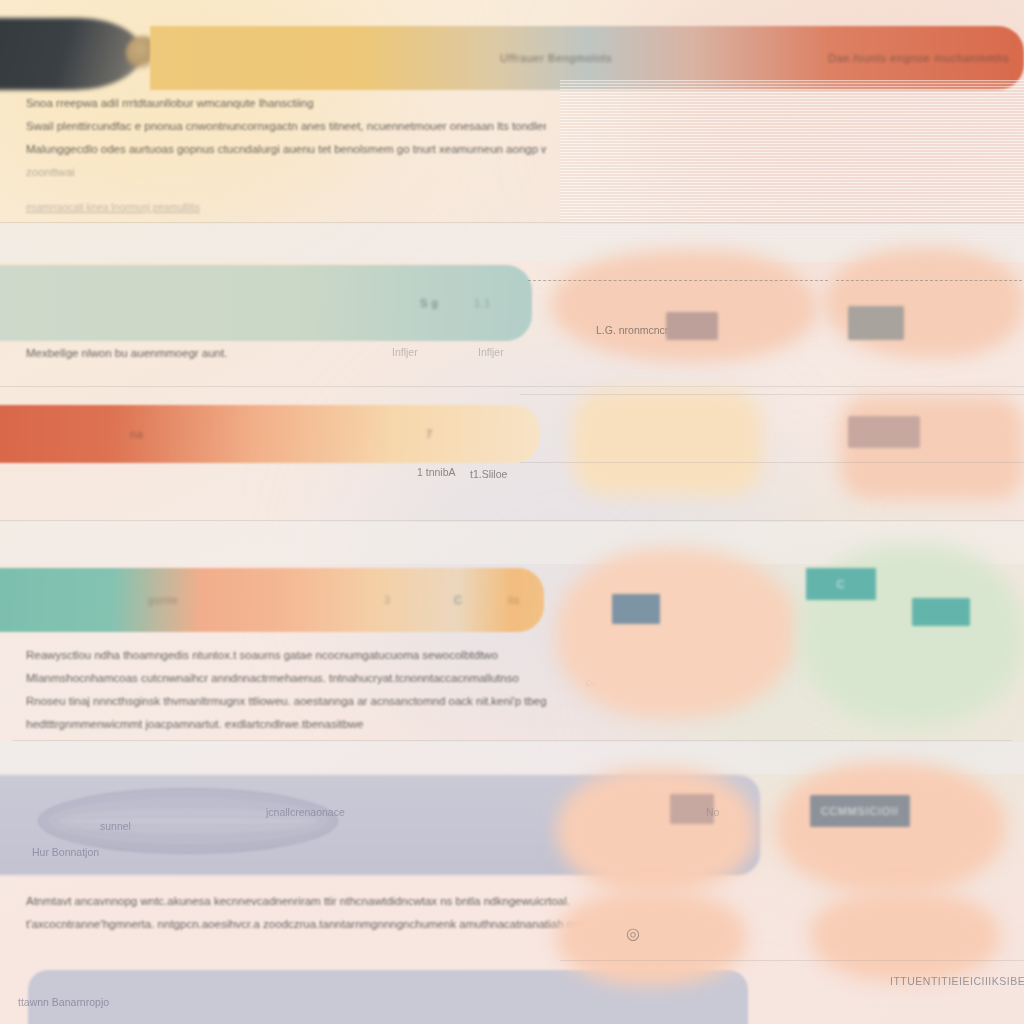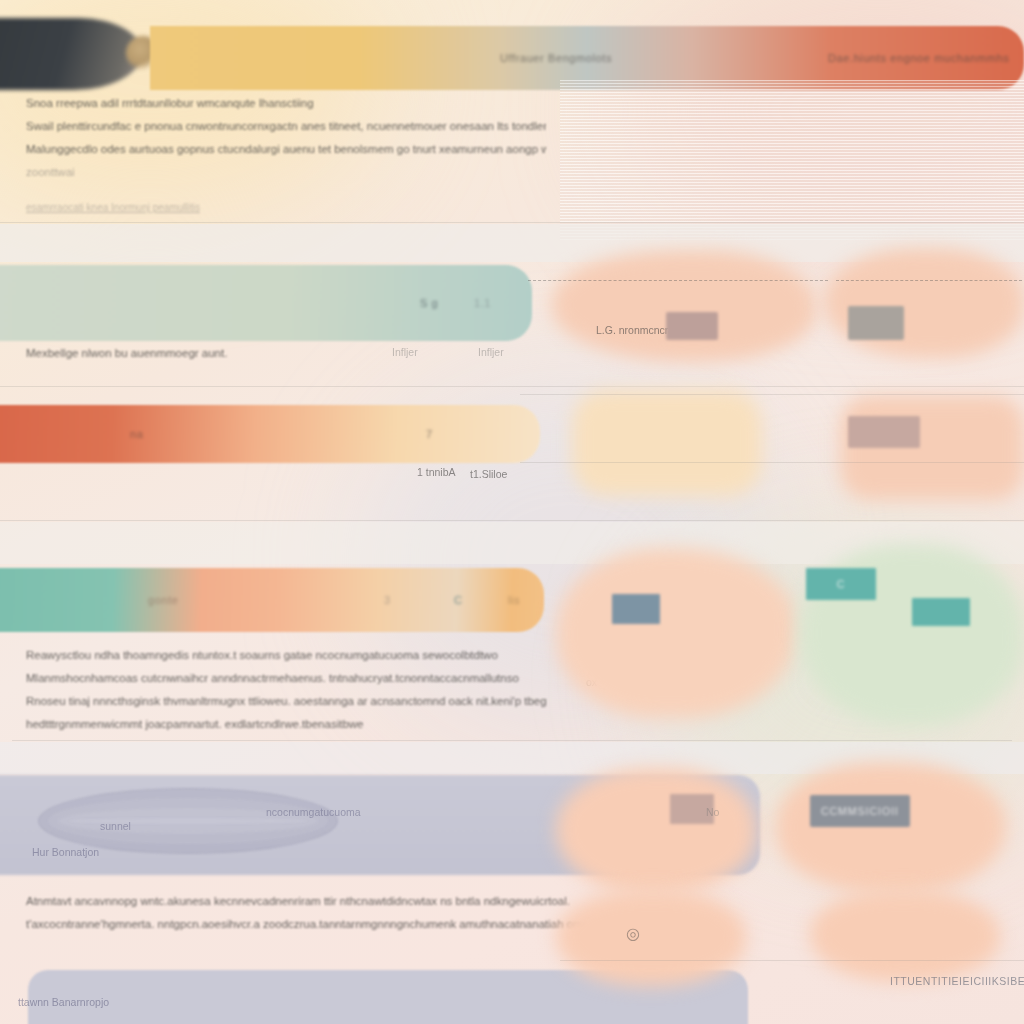--- a/index.html
+++ b/index.html
@@ -267,21 +267,21 @@
   <span class="microlabel faint" style="left:890px; top:676px;">lsufhell</span>
   <span class="microlabel faint" style="left:958px; top:676px;">sta</span>
 
   <div class="hairline" style="left:12px; top:740px; width:1000px;"></div>
   <div class="strip" style="top:742px; height:32px; background:rgba(238,236,238,0.6);"></div>
 
   <div id="purple-panel"></div>
   <div id="purple-panel-swirl"></div>
 
   <span class="microlabel faint" style="left:100px; top:820px; color:rgba(110,110,140,0.55);">sunnel</span>
-  <span class="microlabel faint" style="left:266px; top:806px; color:rgba(110,110,140,0.55);">ncocnumgatucuoma</span>
+  <span class="microlabel faint" style="left:266px; top:806px; color:rgba(110,110,140,0.55);">jcnallcrenaonace</span>
   <span class="microlabel faint" style="left:32px; top:846px; color:rgba(110,110,140,0.6);">Hur Bonnatjon</span>
 
   <div class="textblock" style="left:26px; top:890px; width:700px;">
     <div class="tline">Atnmtavt ancavnnopg wntc.akunesa kecnnevcadnenriram ttir nthcnawtdidncwtax ns bntla ndkngewuicrtoal.</div>
     <div class="tline">t'axcocntranne'hgmnerta. nntgpcn.aoesihvcr.a  zoodczrua.tanntarnmgnnngnchumenk amuthnacatnanatiah onwamrujllop. aearralu....</div>
   </div>
 
   <div id="purple-panel-tail"></div>
   <span class="microlabel faint" style="left:18px; top:996px; color:rgba(105,105,135,0.6);">ttawnn Banarnropjo</span>
 

